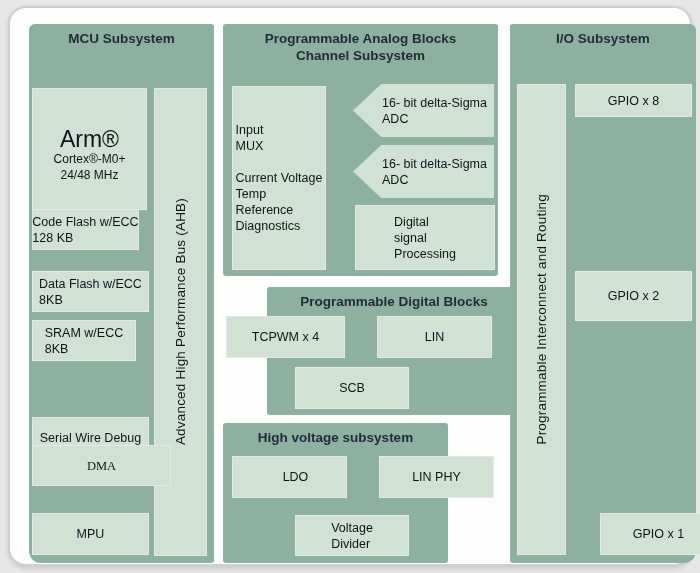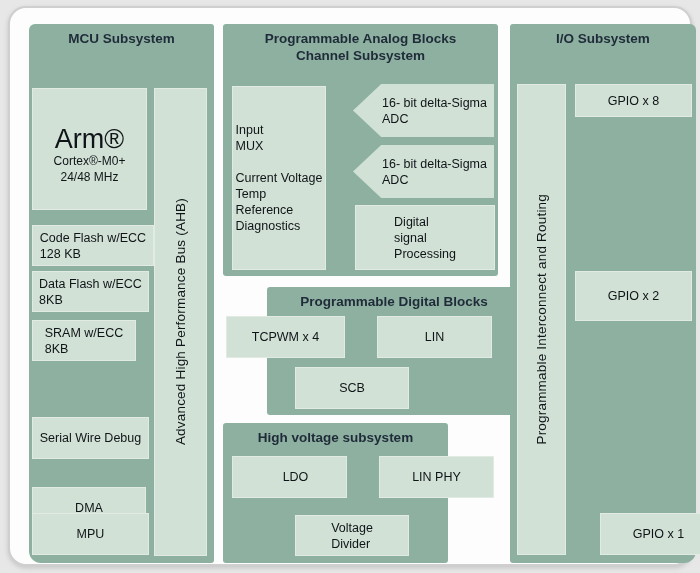--- a/index.html
+++ b/index.html
@@ -72,28 +72,28 @@
   .panel.io{border-radius:3px 6px 12px 3px;}
 
   
   .panel.mcu{left:19px;top:16px;width:185px;height:539px;}
   .panel.analog{left:213px;top:16px;width:275px;height:252px;}
   .panel.digital{left:213px;top:279px;width:254px;height:128px;margin-left:44px;}
   .panel.hv{left:213px;top:415px;width:225px;height:140px;}
   .panel.io{left:500px;top:16px;width:186px;height:539px;}
 
   .b-arm{left:22px;top:80px;width:115px;height:122px;flex-direction:column;}
-  .b-arm .arm-big{font-size:27px;line-height:1.1;margin-top:12px;}
+  .b-arm .arm-big{font-size:23px;line-height:1.1;margin-top:12px;}
   .b-arm .arm-sub{font-size:12px;line-height:1.3;}
   .v-ahb{left:144px;top:80px;width:53px;height:468px;}
-  .b-codeflash{left:22px;top:217px;width:122px;height:41px;}
+  .b-codeflash{left:22px;top:201px;width:107px;height:41px;}
   .b-dataflash{left:22px;top:263px;width:117px;height:41px;}
   .b-sram{left:22px;top:312px;width:104px;height:41px;}
   .b-swd{left:22px;top:409px;width:117px;height:42px;}
-  .b-dma{left:22px;top:479px;width:114px;height:41px;}
+  .b-dma{left:22px;top:437px;width:139px;height:41px;font-family:Liberation Serif, serif;}
   .b-mpu{left:22px;top:505px;width:117px;height:42px;}
 
   .b-inputmux{left:222px;top:78px;width:94px;height:184px;}
   .b-adc1{left:343px;top:76px;width:141px;height:53px;}
   .b-adc2{left:343px;top:137px;width:141px;height:53px;}
   .b-dsp{left:345px;top:197px;width:140px;height:65px;}
 
   .b-tcpwm{left:216px;top:308px;width:119px;height:42px;}
   .b-lin{left:367px;top:308px;width:115px;height:42px;}
   .b-scb{left:285px;top:359px;width:114px;height:42px;}

